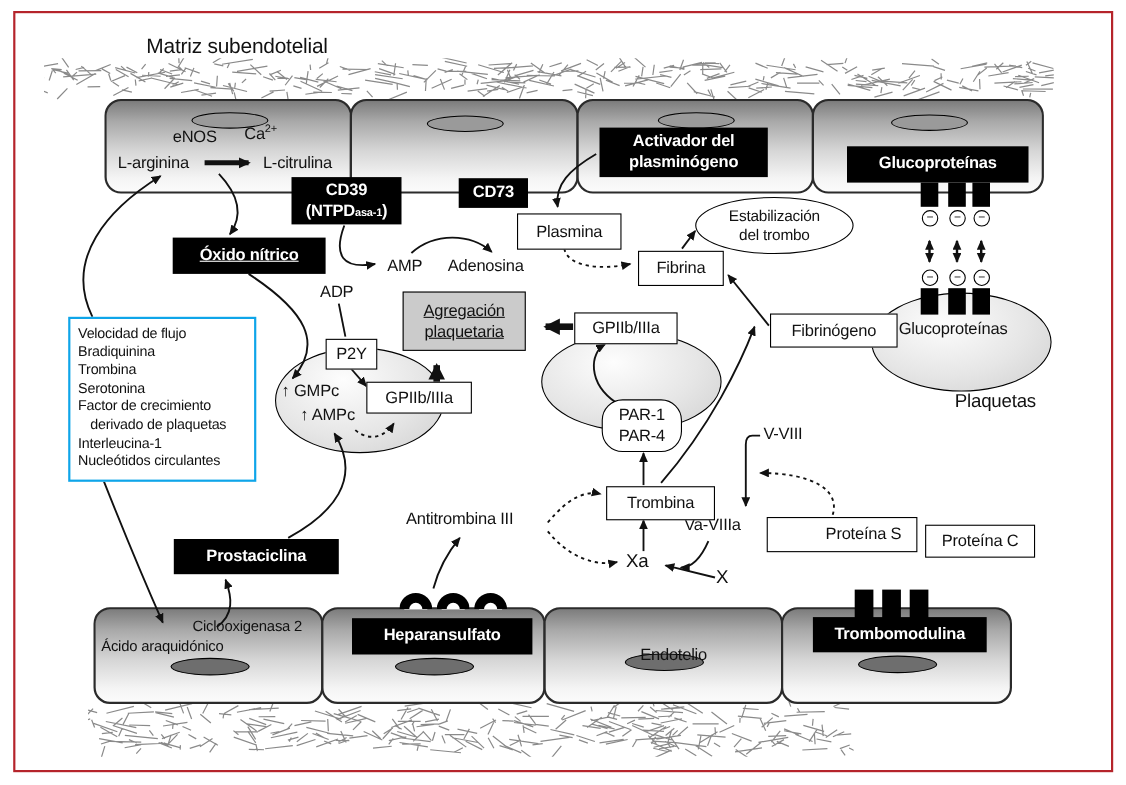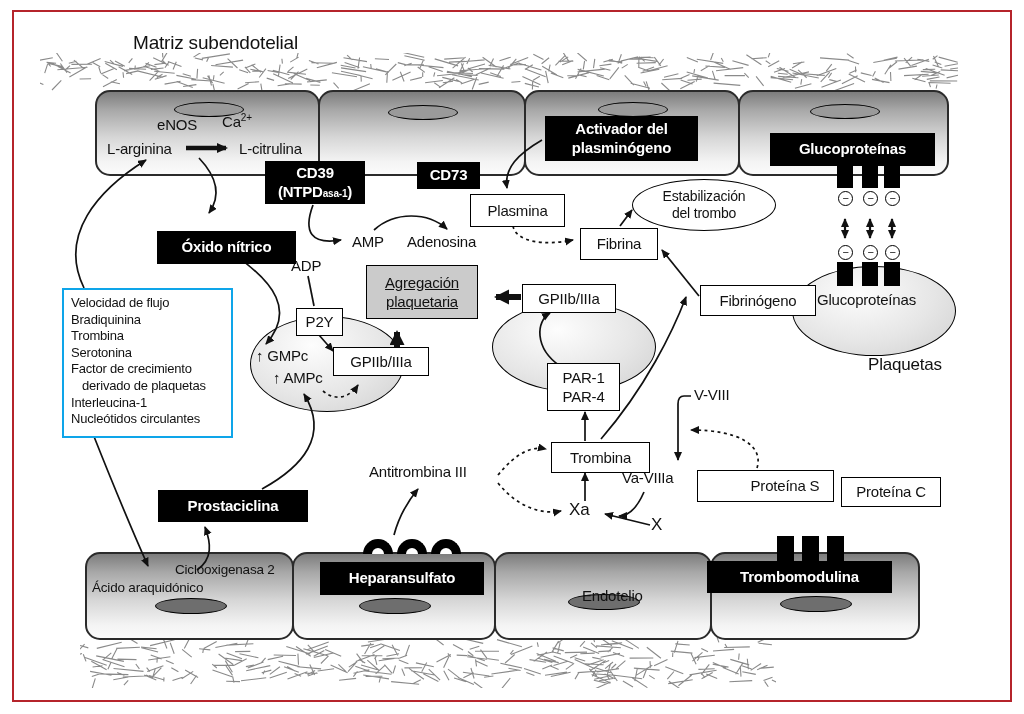--- a/index.html
+++ b/index.html
@@ -149,32 +149,32 @@
   <div class="abs bbox" style="left:265px;top:161px;width:100px;height:43px;">
     <span>CD39</span>
     <span><span>(NTPD</span><span class="tiny">asa-1</span><span>)</span></span>
   </div>
   <div class="abs bbox" style="left:377px;top:162px;width:63px;height:27px;margin-left:40px;">CD73</div>
   <div class="abs bbox" style="left:545px;top:116px;width:153px;height:45px;">
     <span>Activador del</span>
     <span>plasminógeno</span>
   </div>
   <div class="abs bbox" style="left:770px;top:133px;width:165px;height:33px;">Glucoproteínas</div>
-  <div class="abs bbox" style="left:157px;top:231px;width:139px;height:33px;">Óxido nítrico</div>
+  <div class="abs bbox" style="left:157px;top:216px;width:139px;height:33px;text-decoration:underline;">Óxido nítrico</div>
   <div class="abs bbox" style="left:158px;top:490px;width:150px;height:32px;">Prostaciclina</div>
   <div class="abs bbox" style="left:320px;top:562px;width:164px;height:33px;">Heparansulfato</div>
-  <div class="abs bbox" style="left:707px;top:561px;width:185px;height:32px;">Trombomodulina</div>
+  <div class="abs bbox" style="left:739px;top:561px;width:158px;height:32px;">Trombomodulina</div>
 
   <div class="abs wbox" style="left:470px;top:194px;width:93px;height:31px;">Plasmina</div>
   <div class="abs wbox" style="left:580px;top:228px;width:76px;height:30px;">Fibrina</div>
   <div class="abs wbox" style="left:700px;top:285px;width:114px;height:29px;">Fibrinógeno</div>
   <div class="abs wbox" style="left:296px;top:308px;width:45px;height:26px;">P2Y</div>
   <div class="abs wbox" style="left:333px;top:347px;width:94px;height:27px;">GPIIb/IIIa</div>
   <div class="abs wbox" style="left:522px;top:284px;width:92px;height:27px;">GPIIb/IIIa</div>
-  <div class="abs wbox" style="left:547px;top:363px;width:71px;height:46px;">
+  <div class="abs wbox" style="left:547px;top:363px;width:71px;height:46px;border-radius:19px;">
     <span>PAR-1</span>
     <span>PAR-4</span>
   </div>
   <div class="abs wbox" style="left:551px;top:442px;width:97px;height:29px;">Trombina</div>
   <div class="abs wbox" style="left:697px;top:470px;width:96px;height:30px;padding-left:39px;">Proteína S</div>
   <div class="abs wbox" style="left:841px;top:477px;width:98px;height:28px;">Proteína C</div>
 
   <div class="abs gbox" style="left:366px;top:265px;width:110px;height:52px;text-decoration:underline;">
     <span>Agregación</span>
     <span>plaquetaria</span>

